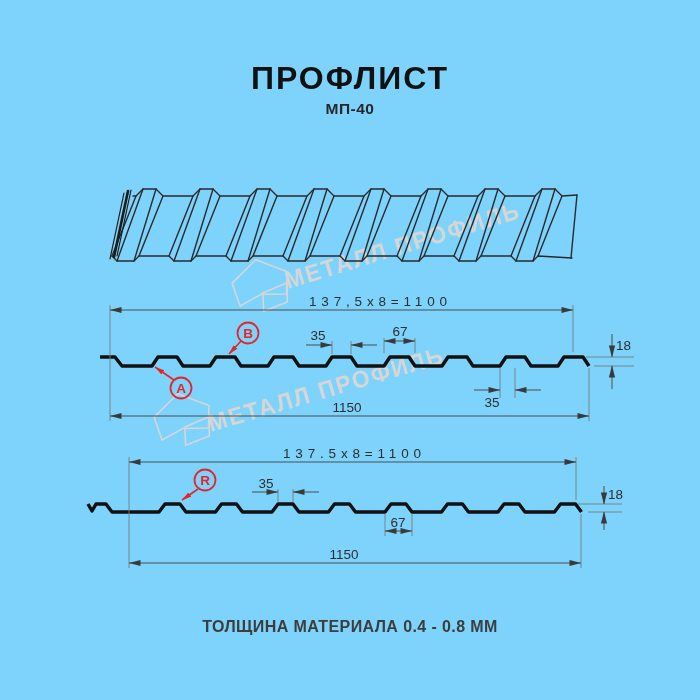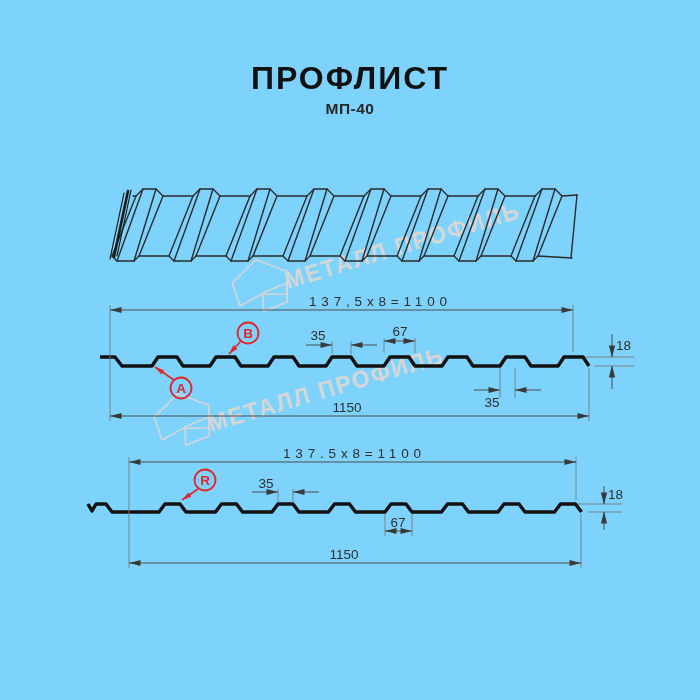--- a/index.html
+++ b/index.html
@@ -213,13 +213,14 @@
       <text class="dim" x="608" y="499">18</text>
 
       <g>
         <line class="redline" x1="198" y1="489" x2="182" y2="500" marker-end="url(#ahr)"></line>
         <circle class="redcircle" cx="205" cy="480" r="10.5"></circle>
         <text class="redletter" x="205" y="485">R</text>
       </g>
     </g>
   </svg>
 
+  <div class="footer">ТОЛЩИНА МАТЕРИАЛА 0.4 - 0.8 ММ</div>
 </div>
 
 </body></html>

